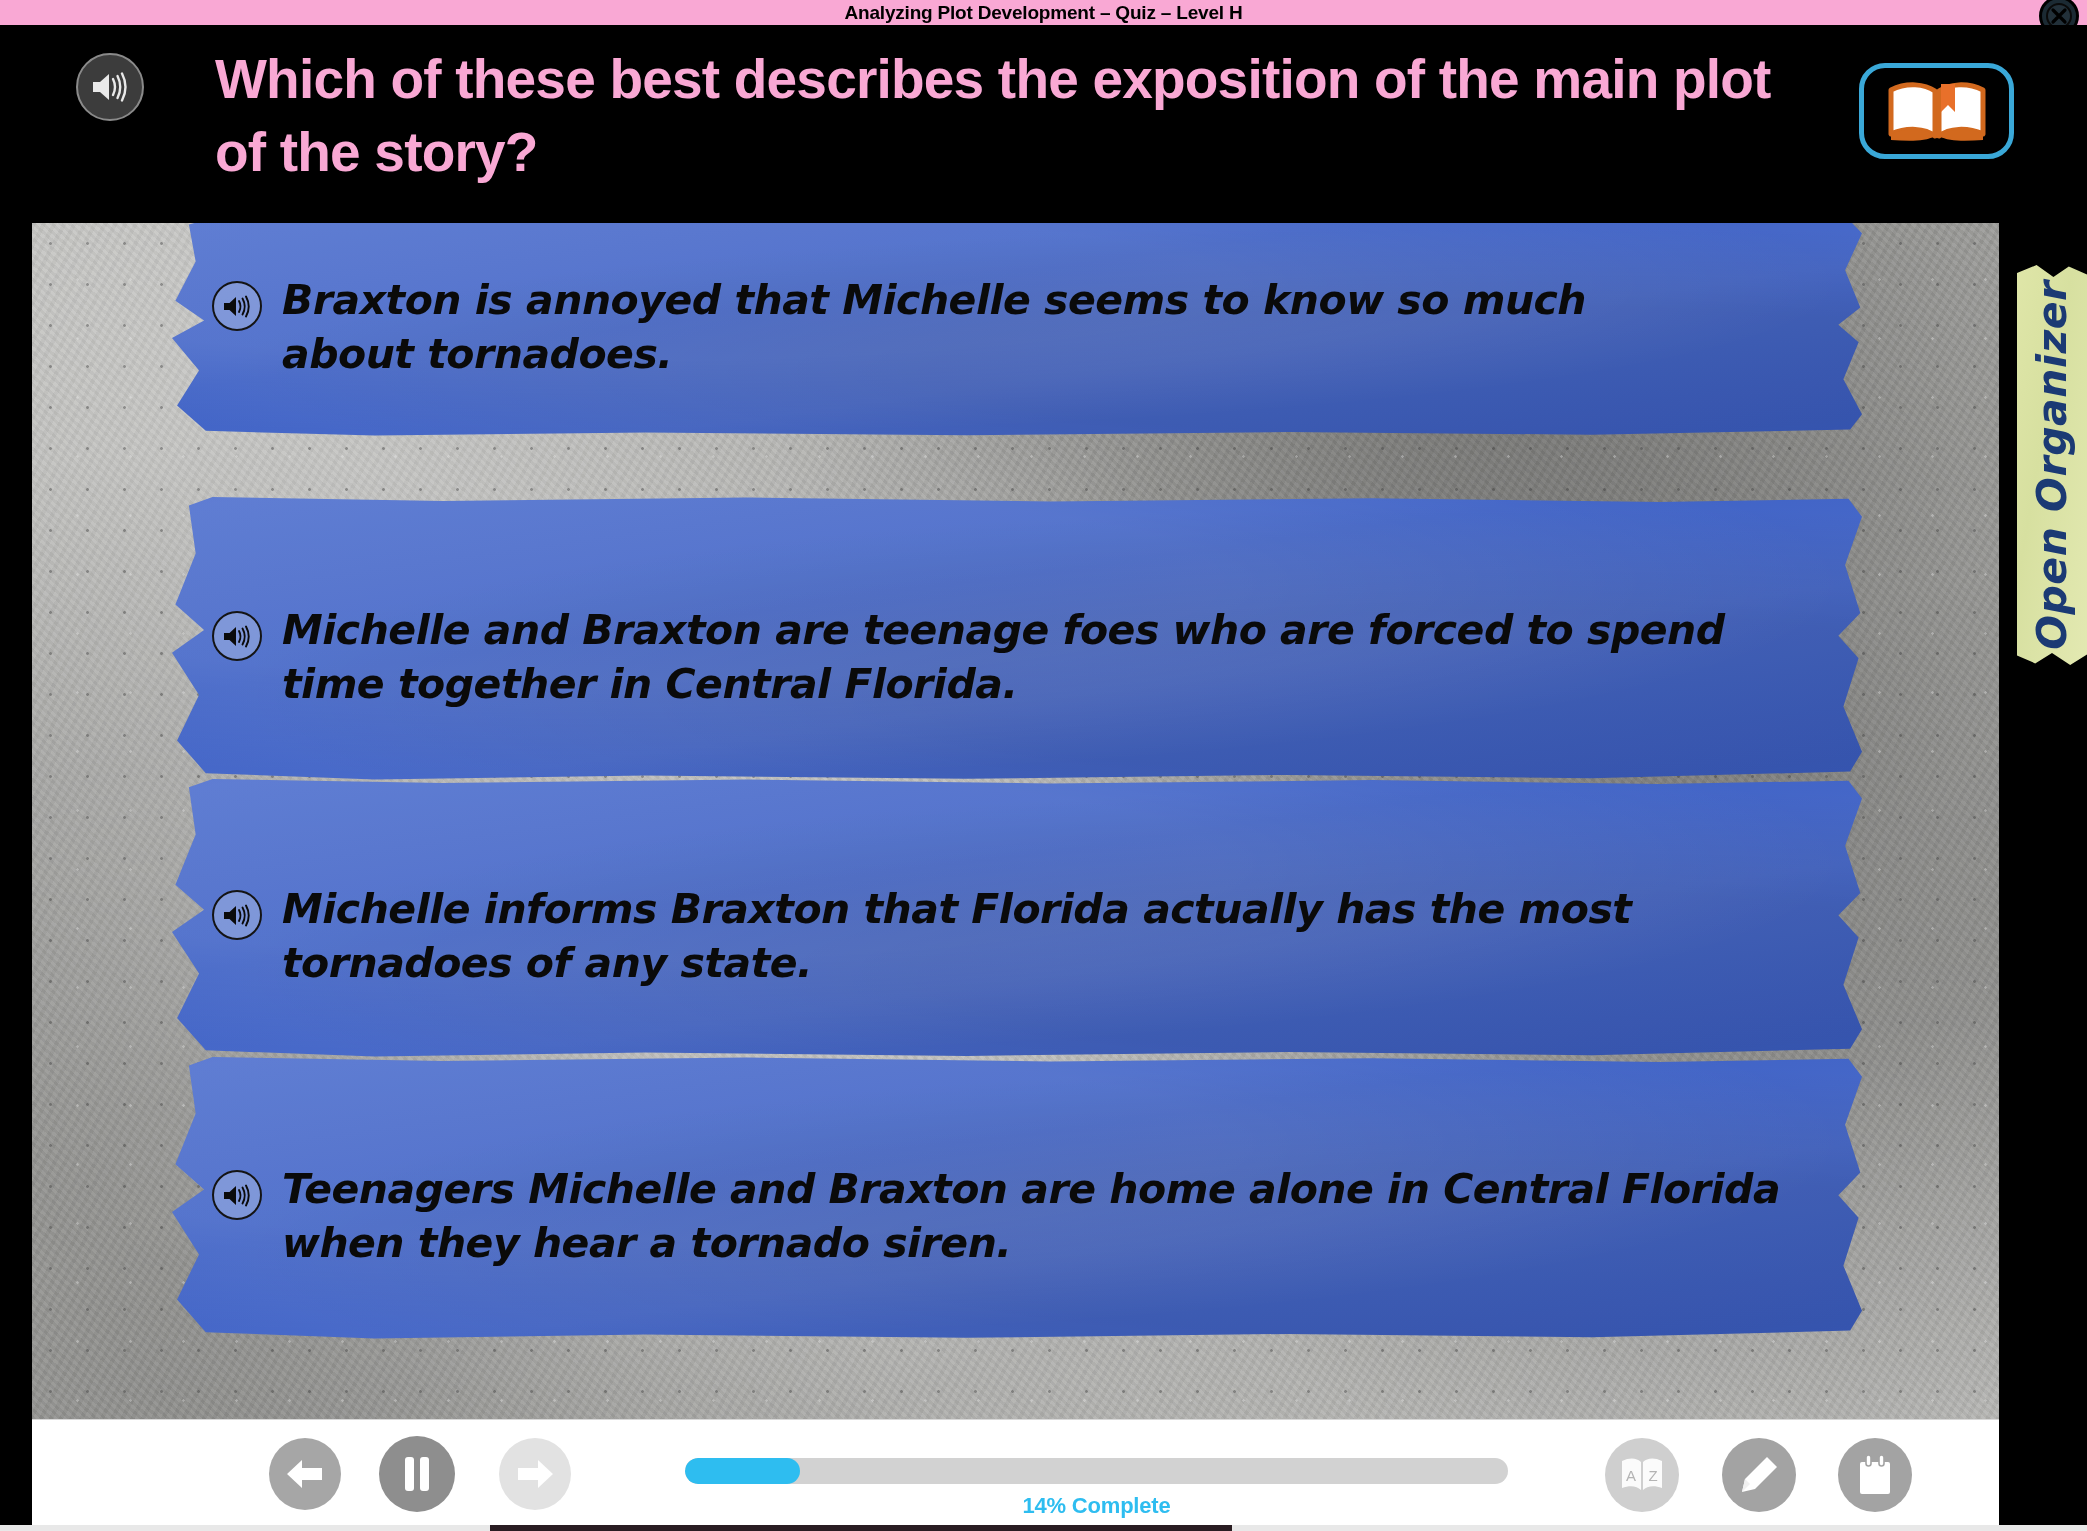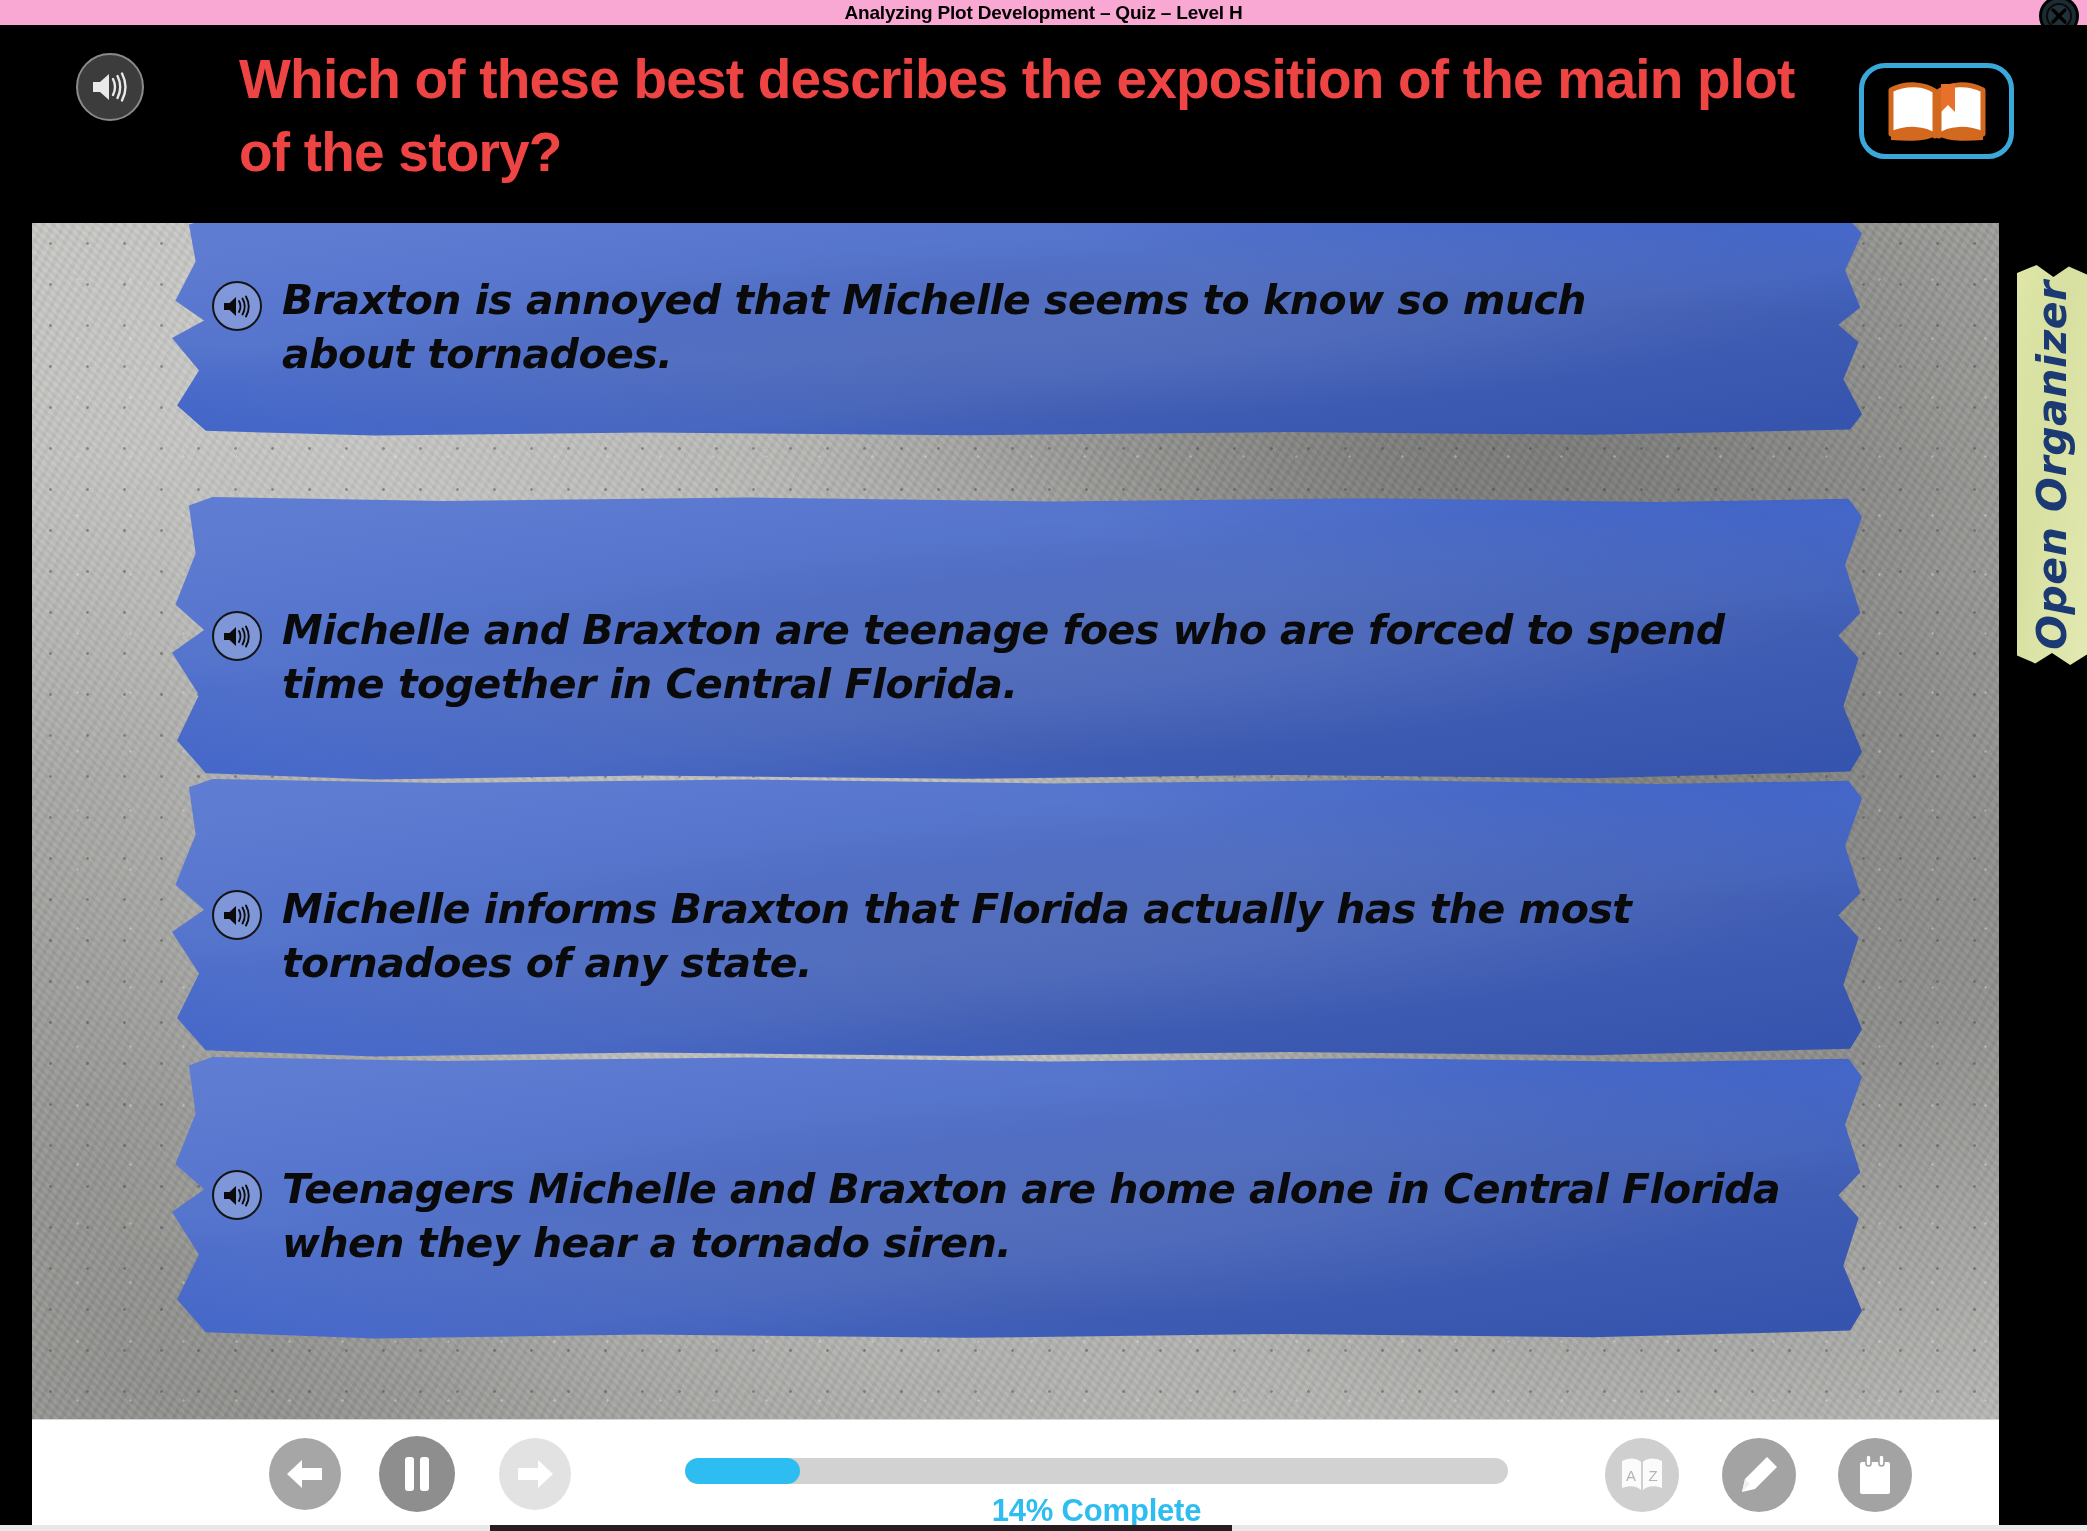--- a/index.html
+++ b/index.html
@@ -74,23 +74,22 @@
     justify-content: center;
   }
   .question-text {
     position: absolute;
     left: 215px;
     top: 18px;
     width: 1600px;
     font-size: 55px;
     font-weight: bold;
     line-height: 1.33;
-    color: #ef4444;
+    color: #f9a8d4;
     letter-spacing: -0.8px;
-    margin-left: 24px;
   }
   .book-btn {
     position: absolute;
     right: 73px;
     top: 38px;
     width: 155px;
     height: 96px;
     border: 5px solid #3aa8d8;
     border-radius: 26px;
     background: #000;
@@ -253,21 +252,21 @@
     overflow: hidden;
   }
   .progress-fill {
     height: 100%;
     border-radius: 13px;
     background: #2ebdf0;
   }
   .progress-label {
     margin-top: 9px;
     text-align: center;
-    font-size: 31px;
+    font-size: 22px;
     font-weight: bold;
     color: #2ebdf0;
     letter-spacing: -0.2px;
   }
 
   .tool-btn {
     position: absolute;
     top: 18px;
     width: 74px; height: 74px;
     border-radius: 50%;

